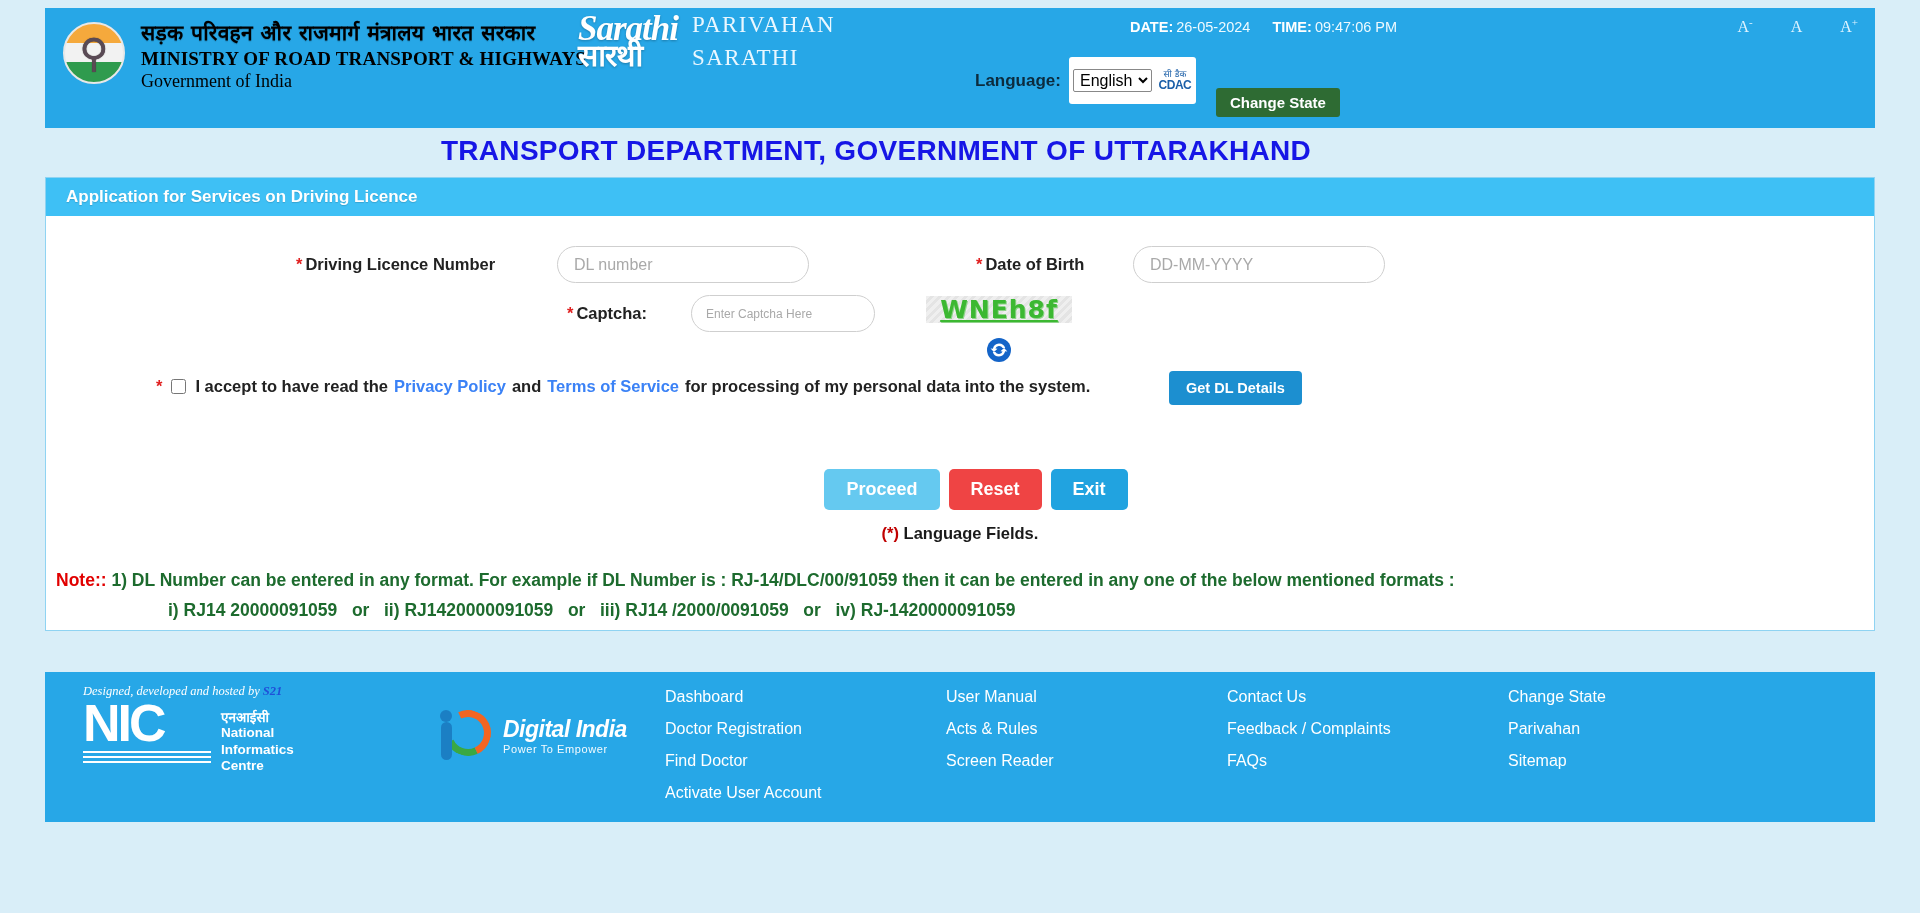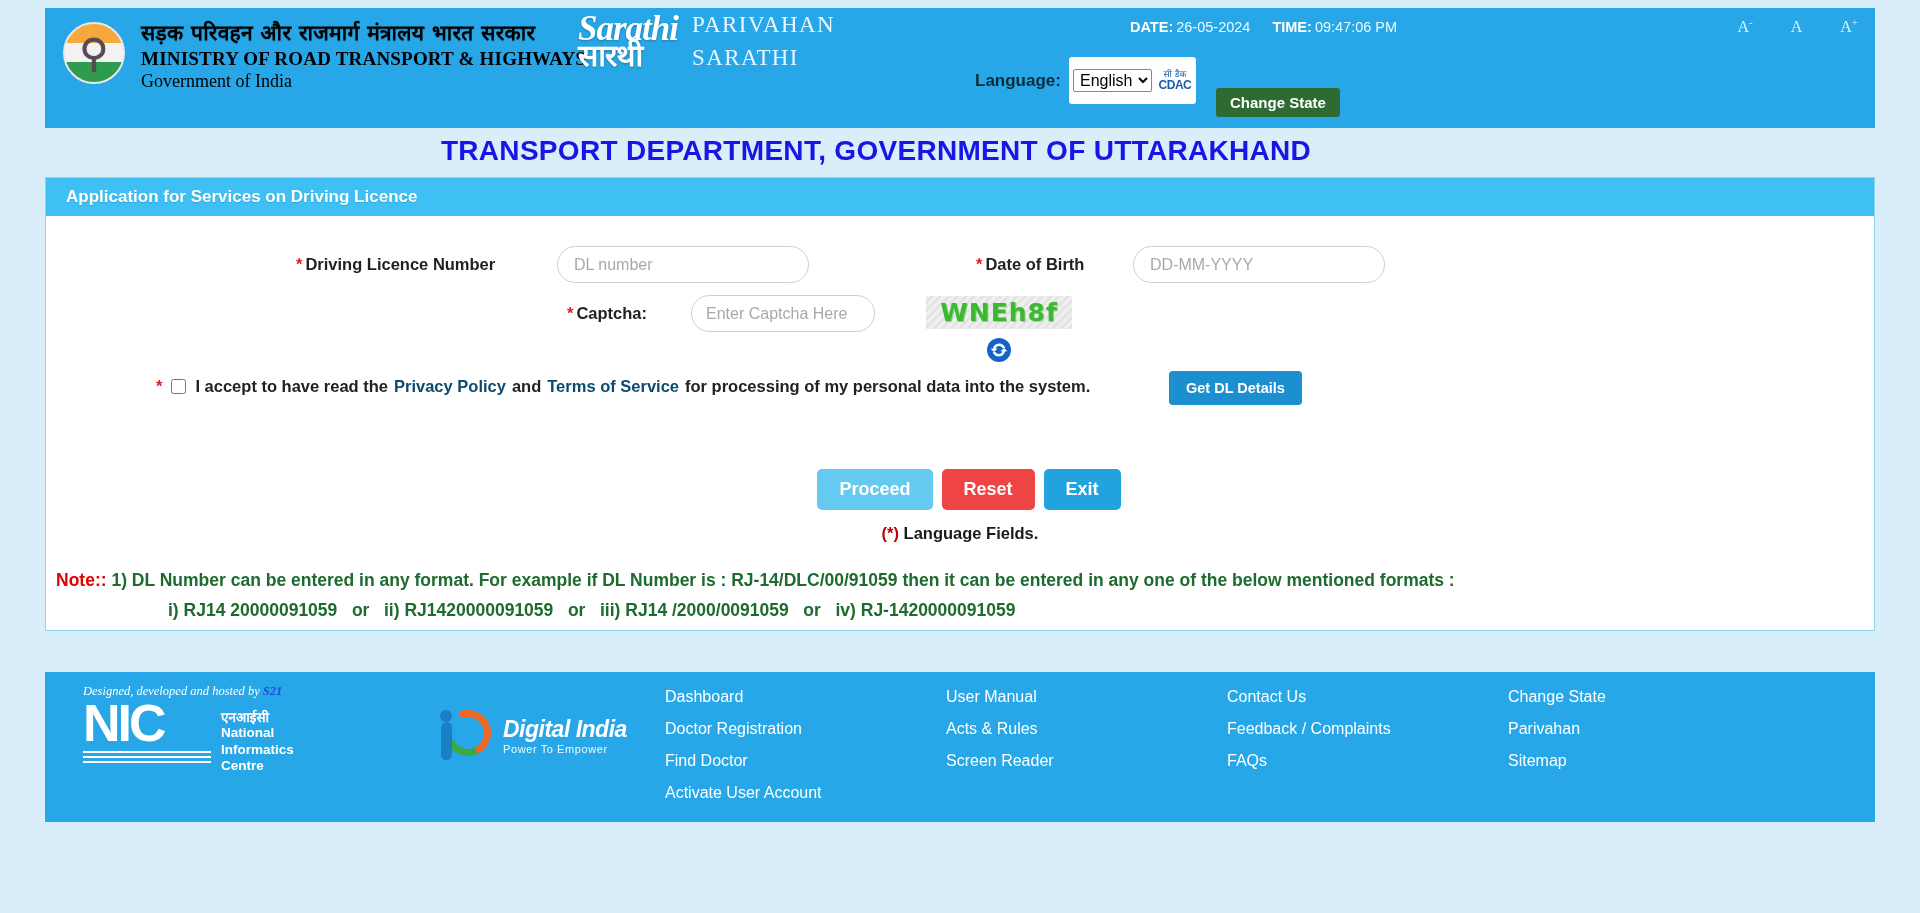--- a/index.html
+++ b/index.html
@@ -151,55 +151,56 @@
     font-family: "Liberation Sans", sans-serif; outline: none;
   }
   .dl-input::placeholder, .dob-input::placeholder, .cap-input::placeholder { color: #a9a9a9; }
 
   .row2 { position: absolute; left: 0; top: 79px; width: 100%; }
   .cap-label { position: absolute; left: 521px; top: 9px; }
   .cap-input {
     position: absolute; left: 645px; top: 0;
     width: 184px; height: 37px;
     border: 1px solid #cfcfcf; border-radius: 19px;
-    padding: 0 14px; font-size: 16px; color: #333;
+    padding: 0 14px; font-size: 12px; color: #333;
     font-family: "Liberation Sans", sans-serif; outline: none;
   }
   .captcha-img {
     position: absolute; left: 880px; top: 1px;
-    width: 146px; height: 33px;
+    width: 146px; height: 27px;
     background: repeating-linear-gradient(135deg,#efefef 0 3px,#e4e4e4 3px 6px);
     color: #3cb832; font-size: 25px; font-weight: bold;
     font-family: "DejaVu Sans", sans-serif;
     display: flex; align-items: center; justify-content: center;
     letter-spacing: 1px; text-shadow: 1px 1px 0 #8fd38a;
     overflow: hidden;
+    text-decoration: underline;
   }
   .captcha-refresh {
     position: absolute; left: 940px; top: 42px;
     width: 26px; height: 26px; cursor: pointer;
   }
 
   .row3 { position: absolute; left: 0; top: 155px; width: 100%; }
   .accept-line {
     position: absolute; left: 110px; top: 6px;
     font-size: 16.5px; font-weight: bold; color: #222;
     display: flex; align-items: center; gap: 6px; white-space: nowrap;
   }
   .accept-line input[type=checkbox] { width: 15px; height: 15px; margin: 0 3px 0 0; }
-  .link-red { color: #0c4a6e; font-weight: bold; cursor: pointer; }
+  .link-red { color: #3b82f6; font-weight: bold; cursor: pointer; }
   .get-dl-btn {
     position: absolute; left: 1123px; top: 0;
     background: #1c8fd0; color: #fff; border: none; border-radius: 4px;
     font-size: 14.5px; font-weight: bold; padding: 9px 17px; cursor: pointer;
     font-family: "Liberation Sans", sans-serif;
   }
 
   .btn-row {
-    position: absolute; left: 9px; top: 253px; width: 100%;
+    position: absolute; left: 16px; top: 253px; width: 100%;
     display: flex; justify-content: center; gap: 9px;
   }
   .btn {
     border: none; border-radius: 5px; color: #fff;
     font-size: 18px; font-weight: bold; padding: 10px 22px; cursor: pointer;
     font-family: "Liberation Sans", sans-serif;
   }
   .btn-proceed { background: #65c9f0; }
   .btn-reset { background: #ef4444; }
   .btn-exit { background: #21a3e0; }

